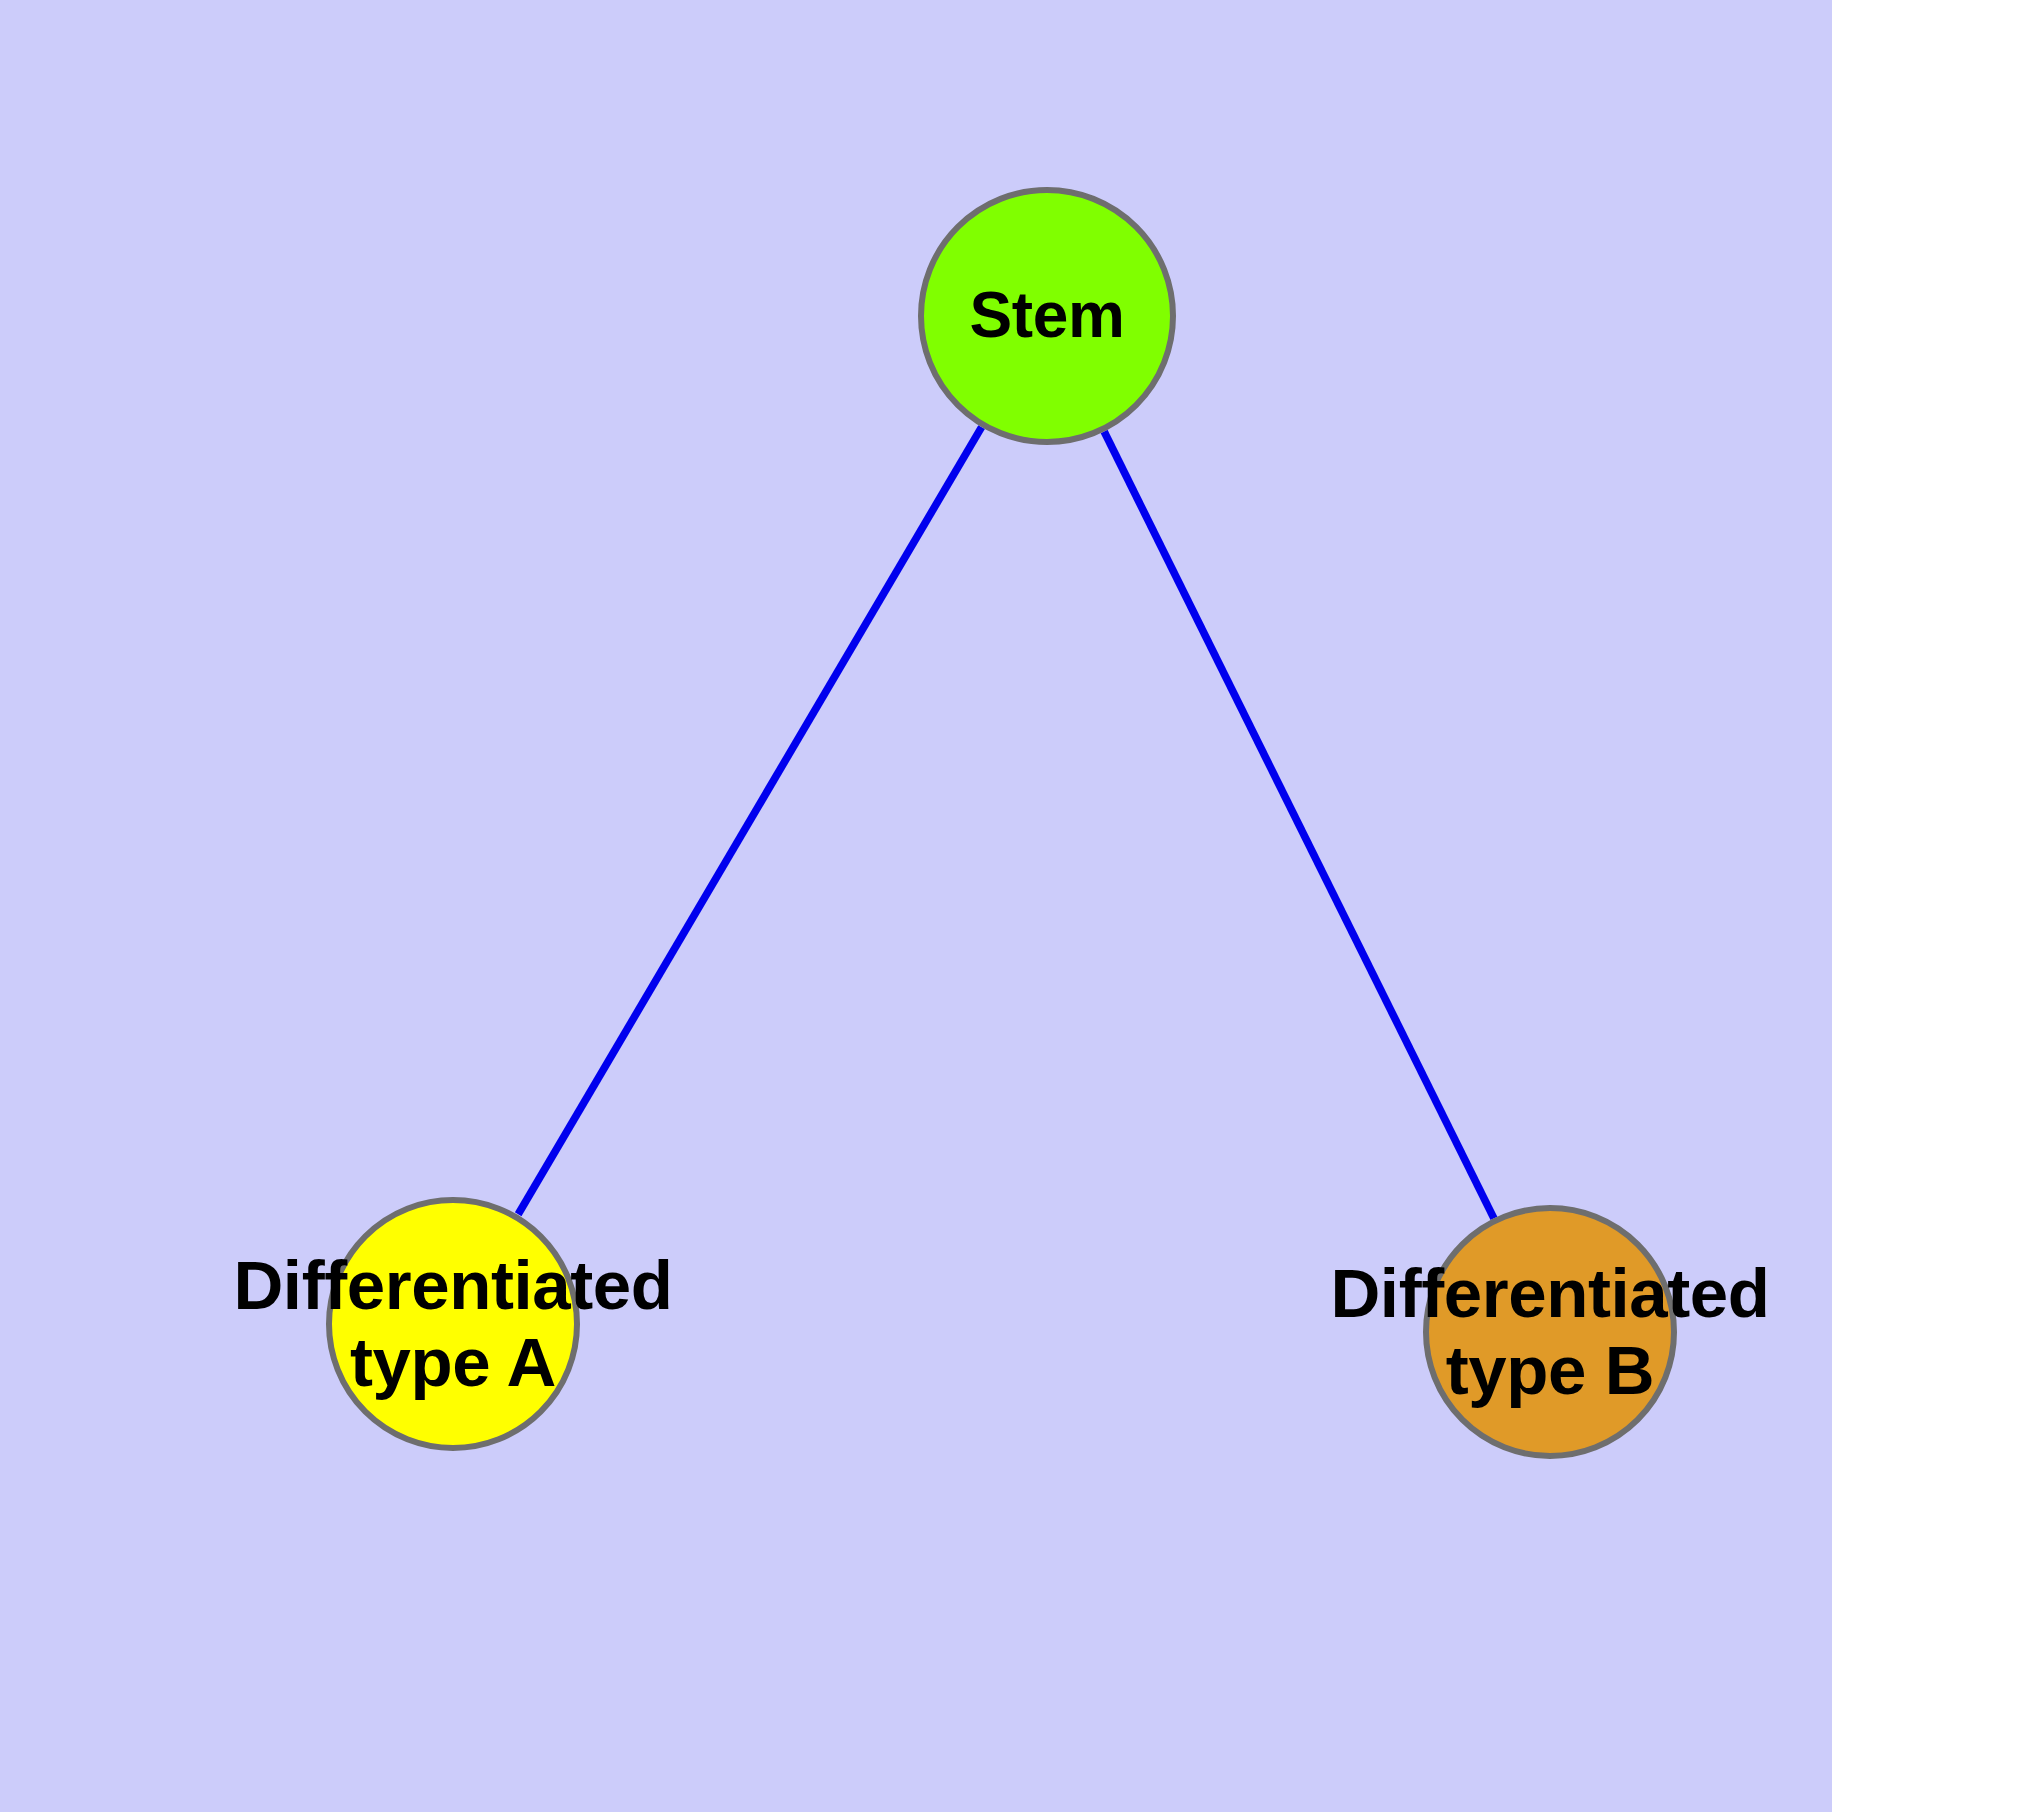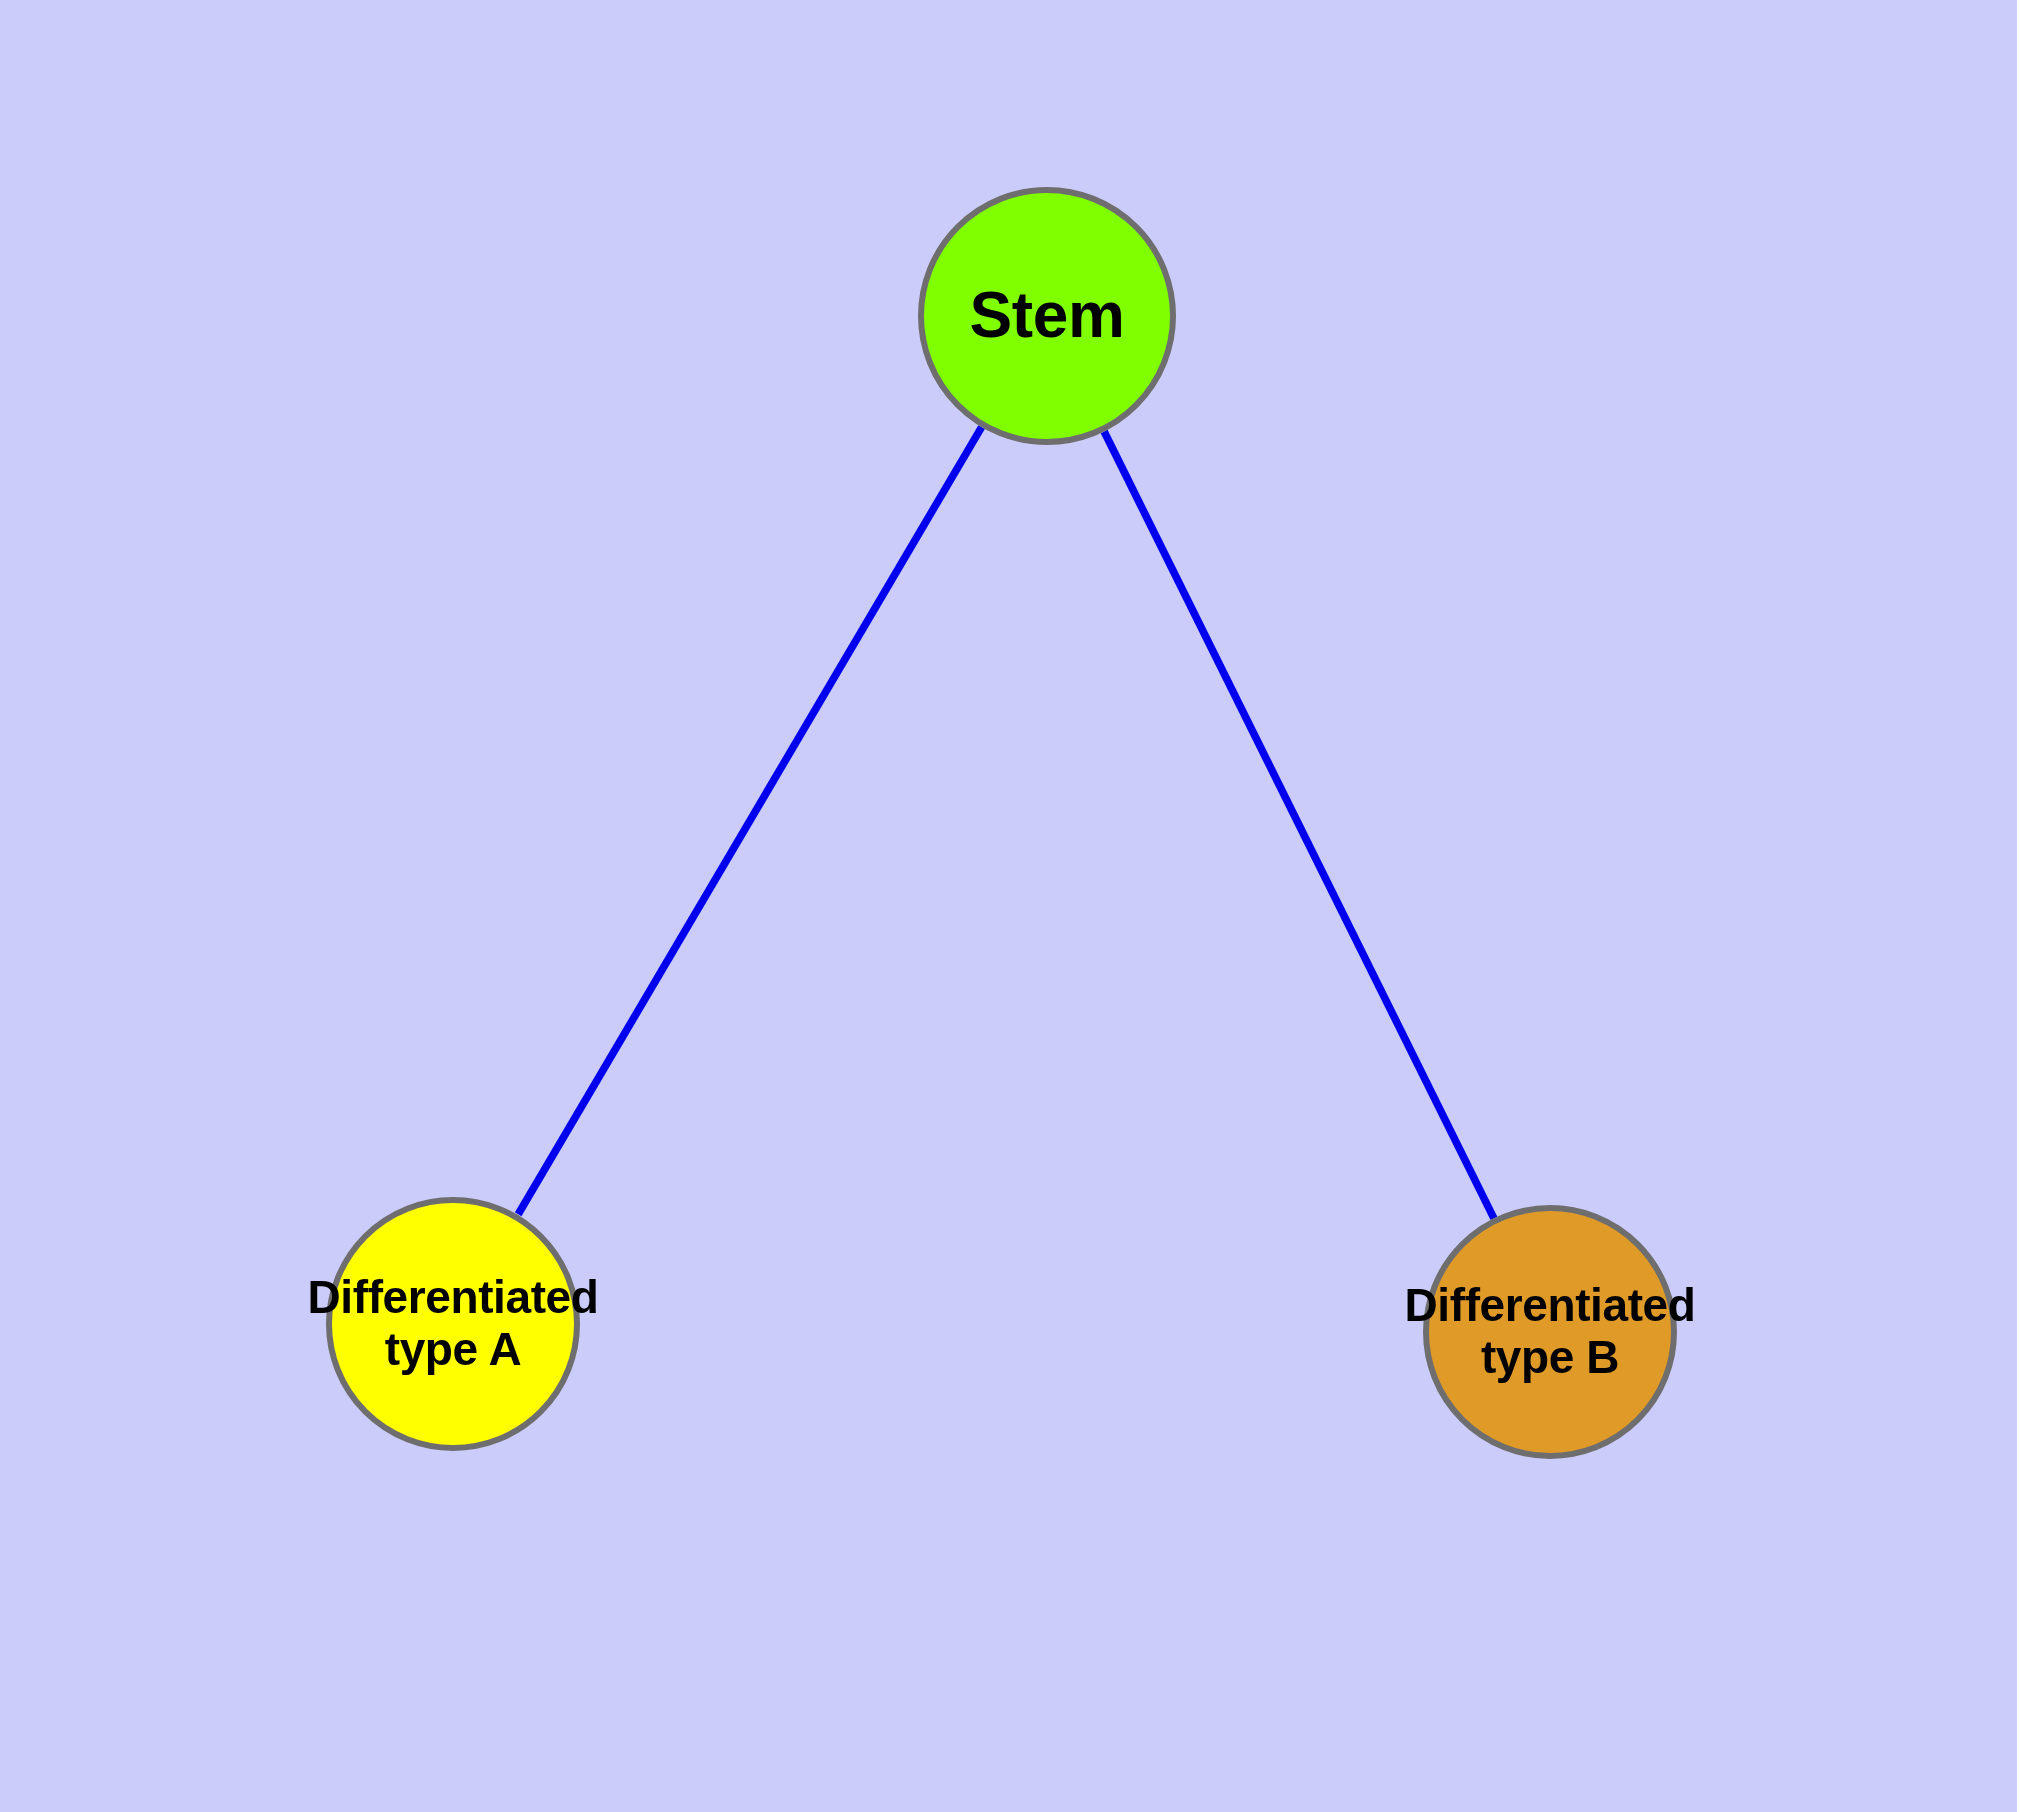--- a/index.html
+++ b/index.html
@@ -46,27 +46,27 @@
     font-family: "Liberation Sans", sans-serif;
     font-weight: bold;
     line-height: 1.12;
     letter-spacing: -0.4px;
     pointer-events: none;
   }
   .node-label.single-line {
     font-size: 64px;
   }
   .node-label.multi-line {
-    font-size: 46px;
+    font-size: 69px;
   }
 </style>
 </head>
 <body>
 
-<div id="graph-canvas" style="background: rgb(204, 204, 250); width: 2017px; height: 1812px;">
+<div id="graph-canvas" style="background: rgb(204, 204, 250); width: 1832px; height: 1812px;">
 
   <svg id="edge-layer" viewBox="0 0 2384 2138">
     <line x1="1157.8848020669286" y1="503.98567191774544" x2="611.1005242760572" y2="1432.737823765383" stroke="#0000ee" stroke-width="9" stroke-linecap="butt"></line>
     <line x1="1302.4761835391005" y1="509.20192603262865" x2="1762.4116609811508" y2="1437.5902045730638" stroke="#0000ee" stroke-width="9" stroke-linecap="butt"></line>
   </svg>
 
   <div class="graph-node" id="node-stem" style="left: 918px; top: 187px; width: 258px; height: 258px; background: rgb(128, 255, 0); border-color: rgb(110, 110, 110); border-width: 6.8px;">
     <span class="node-label single-line">Stem</span>
   </div>
 

